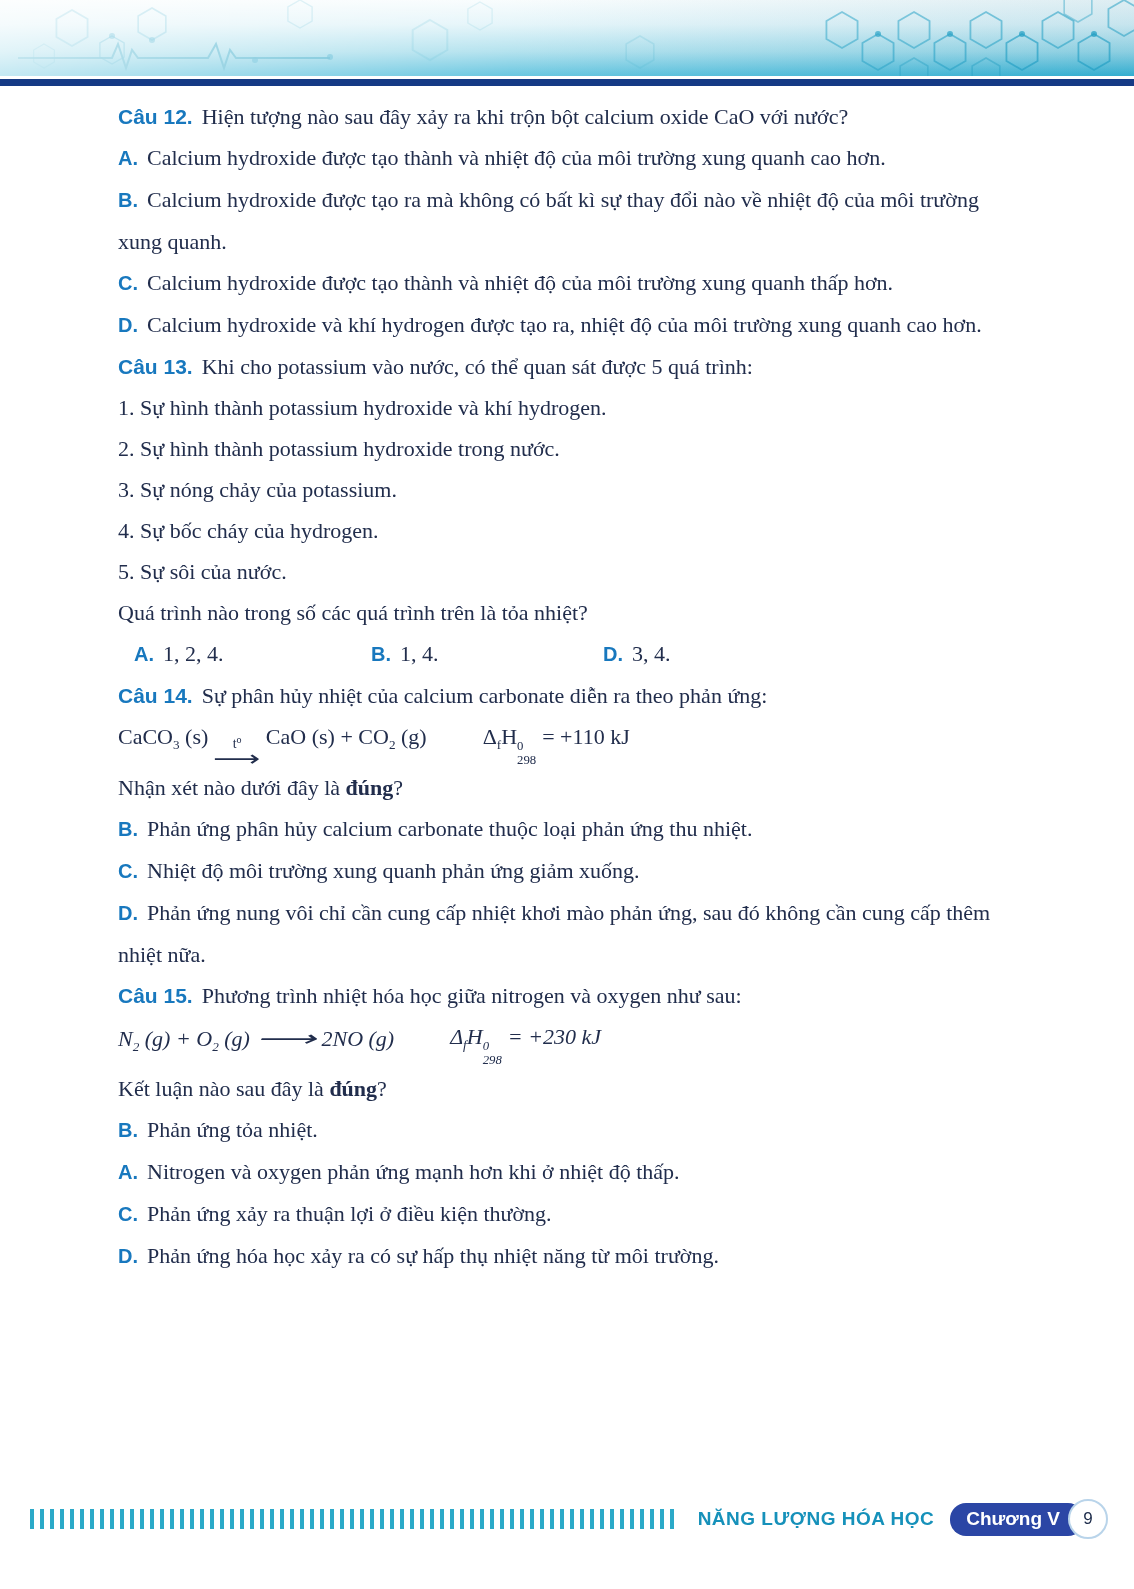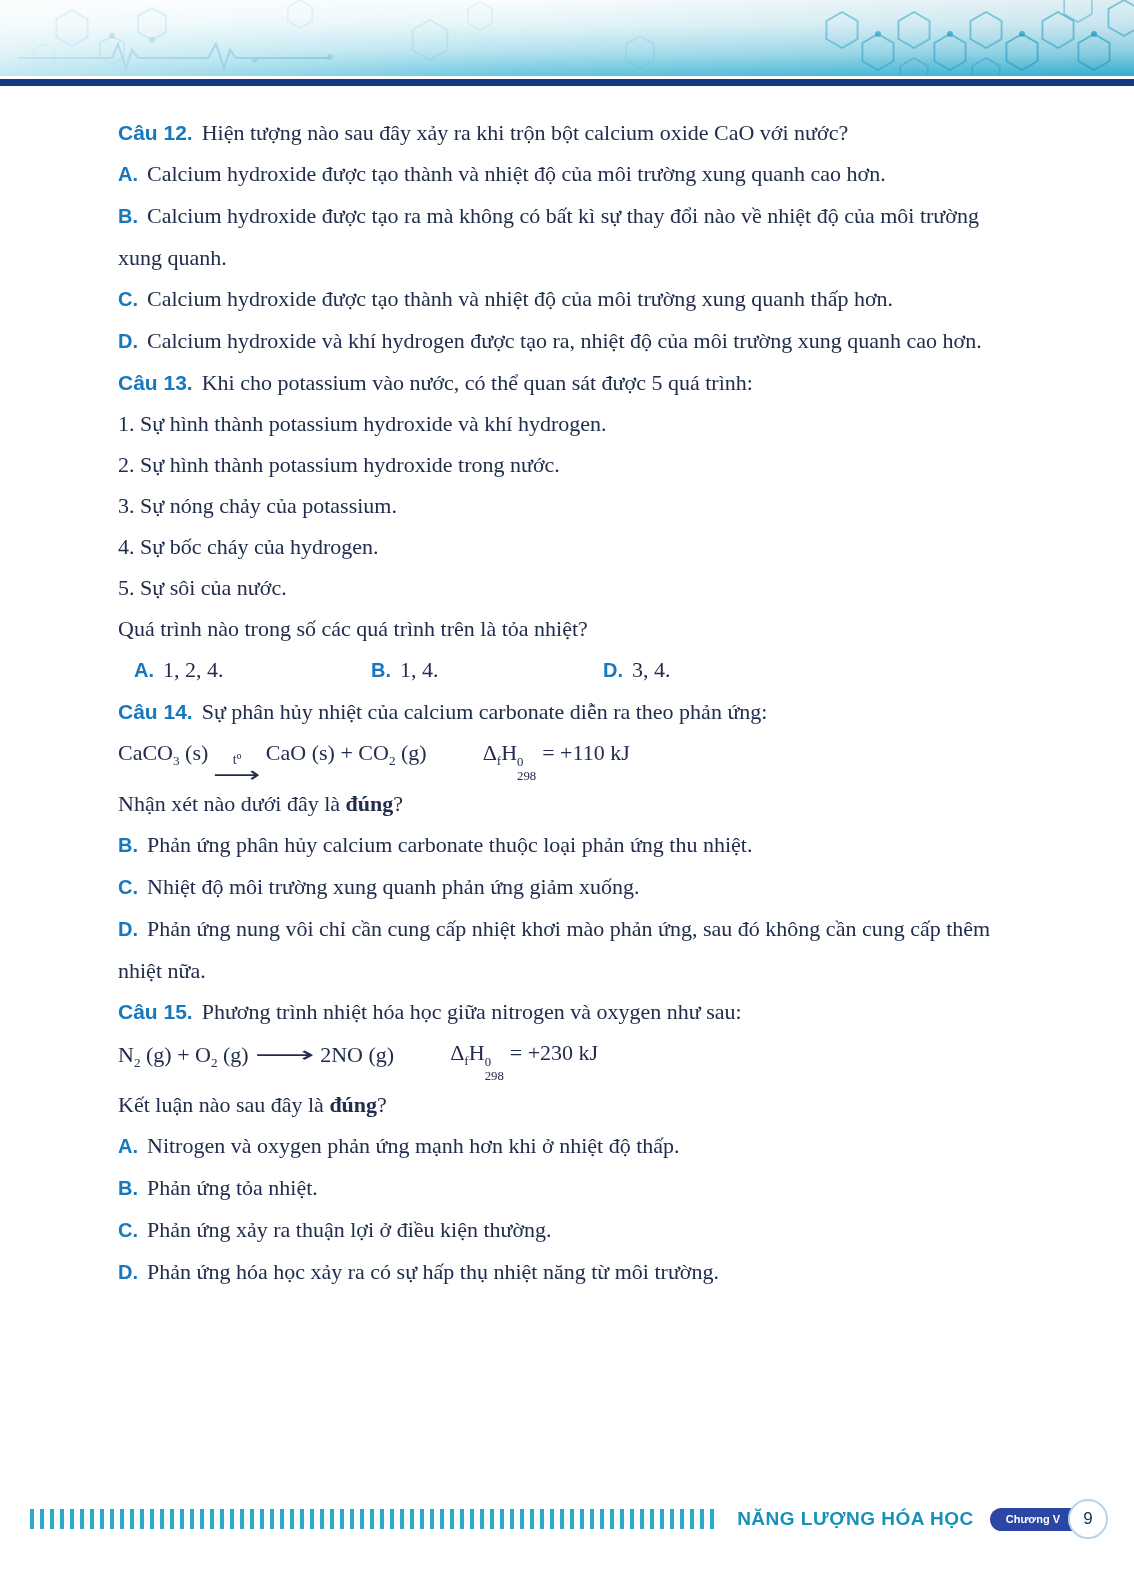--- a/index.html
+++ b/index.html
@@ -23,21 +23,21 @@
   .band .shine {
     position: absolute; inset: 0;
     background: linear-gradient(90deg, rgba(255,255,255,0.70) 0%, rgba(255,255,255,0.25) 45%, rgba(0,110,150,0.10) 100%);
     pointer-events: none;
   }
   .band svg { position: absolute; inset: 0; }
   .navy-bar { height: 7px; background: #153a85; margin-top: 3px; }
 
   
   .content {
-    padding: 26px 116px 0 118px;
+    padding: 10px 116px 0 118px;
     font-size: 22px;
     line-height: 41px;
   }
   .content p { margin: 0; }
   .q-label {
     font-family: "Liberation Sans", sans-serif;
     font-weight: bold;
     color: #1878be;
     font-size: 21px;
     margin-right: 9px;
@@ -56,21 +56,21 @@
   .choices {
     display: grid;
     grid-template-columns: 237px 232px 233px auto;
     margin-left: 16px;
   }
   b.emph { font-weight: bold; }
 
   
   .equation { display: flex; align-items: center; }
   .eq14 { margin-left: 140px; }
-  .eq15 { margin-left: 160px; }
+  .eq15 { margin-left: 160px; font-style: italic; }
   .sub { font-size: 0.60em; vertical-align: -0.35em; }
   .rxn-arrow {
     display: inline-flex; flex-direction: column; align-items: center;
     margin: 0 13px; line-height: 1; vertical-align: -4px;
   }
   .arrow-label { font-size: 14px; line-height: 13px; }
   .cond-sup { font-size: 10px; vertical-align: 0.5em; }
   .arrow-glyph { font-size: 22px; line-height: 17px; display: inline-block; transform: scaleX(1.5); }
   .arrow-plain { display: inline-block; transform: scaleX(1.9); margin: 0 20px; }
   .eq-dh { margin-left: 56px; white-space: nowrap; }
@@ -93,21 +93,21 @@
   .footer-title {
     font-family: "Liberation Sans", sans-serif;
     font-weight: bold; color: #1691ba;
     font-size: 19px; letter-spacing: 0.5px;
     margin-right: 16px; white-space: nowrap;
   }
   .badge-wrap { display: flex; align-items: center; }
   .chapter-badge {
     background: #2b46a5; color: #ffffff;
     font-family: "Liberation Sans", sans-serif;
-    font-weight: bold; font-size: 11px;
+    font-weight: bold; font-size: 19px;
     padding: 5px 24px 6px 16px;
     border-radius: 16px;
     position: relative; z-index: 1;
     white-space: nowrap;
   }
   .page-circle {
     width: 36px; height: 36px; border-radius: 50%;
     background: #ffffff; border: 2px solid #b9d4ea;
     margin-left: -16px; position: relative; z-index: 2;
     display: flex; align-items: center; justify-content: center;
@@ -211,22 +211,22 @@
     <section>
       <p><span class="q-label">Câu 15.</span><span>Phương trình nhiệt hóa học giữa nitrogen và oxygen như sau:</span></p>
       <p class="equation eq15">
         <span><span>N</span><span class="sub">2</span><span> (g) + O</span><span class="sub">2</span><span> (g)</span><span class="arrow-plain">⟶</span><span>2NO (g)</span></span>
         <span class="eq-dh"><span>Δ</span><span class="sub">f</span><span>H</span><span class="h-stack">
               <span>0</span>
               <span>298</span>
             </span><span class="eq-val">= +230 kJ</span></span>
       </p>
       <p><span>Kết luận nào sau đây là </span><b class="emph">đúng</b><span>?</span></p>
+      <p class="opt"><span class="opt-label">B.</span><span>Phản ứng tỏa nhiệt.</span></p>
       <p class="opt"><span class="opt-label">A.</span><span>Nitrogen và oxygen phản ứng mạnh hơn khi ở nhiệt độ thấp.</span></p>
-      <p class="opt"><span class="opt-label">B.</span><span>Phản ứng tỏa nhiệt.</span></p>
       <p class="opt"><span class="opt-label">C.</span><span>Phản ứng xảy ra thuận lợi ở điều kiện thường.</span></p>
       <p class="opt"><span class="opt-label">D.</span><span>Phản ứng hóa học xảy ra có sự hấp thụ nhiệt năng từ môi trường.</span></p>
     </section>
 
   </main>
 
   <footer class="footer">
     <div class="bars"></div>
     <div class="footer-title">NĂNG LƯỢNG HÓA HỌC</div>
     <div class="badge-wrap">

